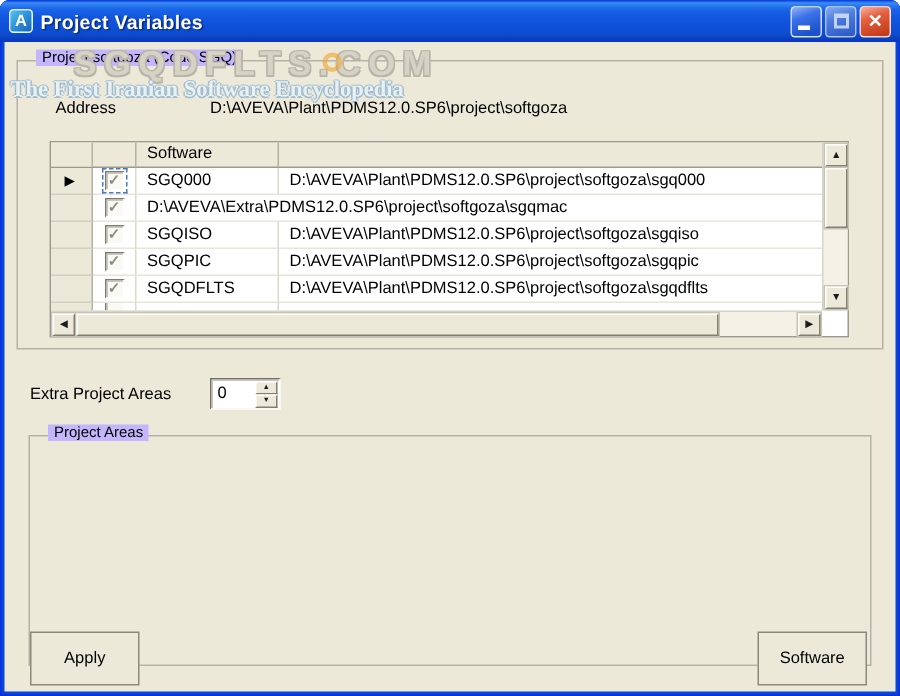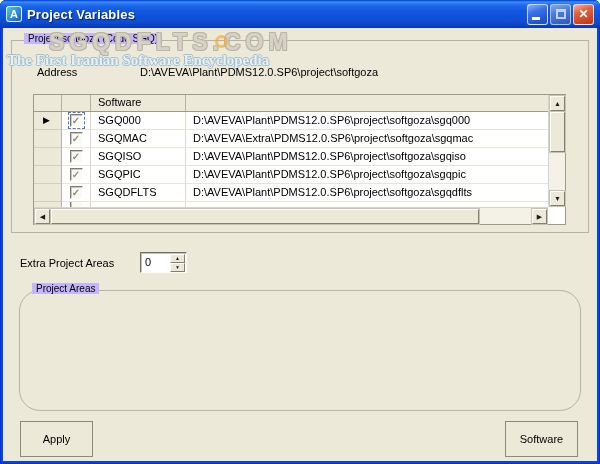--- a/index.html
+++ b/index.html
@@ -164,21 +164,20 @@
             </div>
           <div class="g-var">SGQ000</div>
           <div class="g-val">D:\AVEVA\Plant\PDMS12.0.SP6\project\softgoza\sgq000</div>
         </div>
 
         <div class="g-row g-data">
           <div class="g-rowhdr"></div>
           <div class="g-cb">
               <span class="cbwrap"><span class="cb"><span class="check">✓</span></span></span>
             </div>
-          <div class="g-var">SGQMAC</div>
           <div class="g-val">D:\AVEVA\Extra\PDMS12.0.SP6\project\softgoza\sgqmac</div>
         </div>
 
         <div class="g-row g-data">
           <div class="g-rowhdr"></div>
           <div class="g-cb">
               <span class="cbwrap"><span class="cb"><span class="check">✓</span></span></span>
             </div>
           <div class="g-var">SGQISO</div>
           <div class="g-val">D:\AVEVA\Plant\PDMS12.0.SP6\project\softgoza\sgqiso</div>
@@ -239,21 +238,21 @@
       <span class="spin-btns">
         <span class="spin-btn">
             <span class="spin-arrow">▲</span>
           </span>
         <span class="spin-btn">
             <span class="spin-arrow">▼</span>
           </span>
       </span>
     </div>
 
-    <div class="groupbox" style="left:16px; top:262px; width:562px; height:121px;border-radius:21px;">
+    <div class="groupbox" style="left:16px; top:262px; width:562px; height:154px;">
       <span class="gb-label">Project Areas</span>
     </div>
 
     <button class="btn" style="left:17px; top:393px;">Apply</button>
     <button class="btn" style="left:502px; top:393px;">Software</button>
 
   </div>
 </div>
 
 </body></html>

